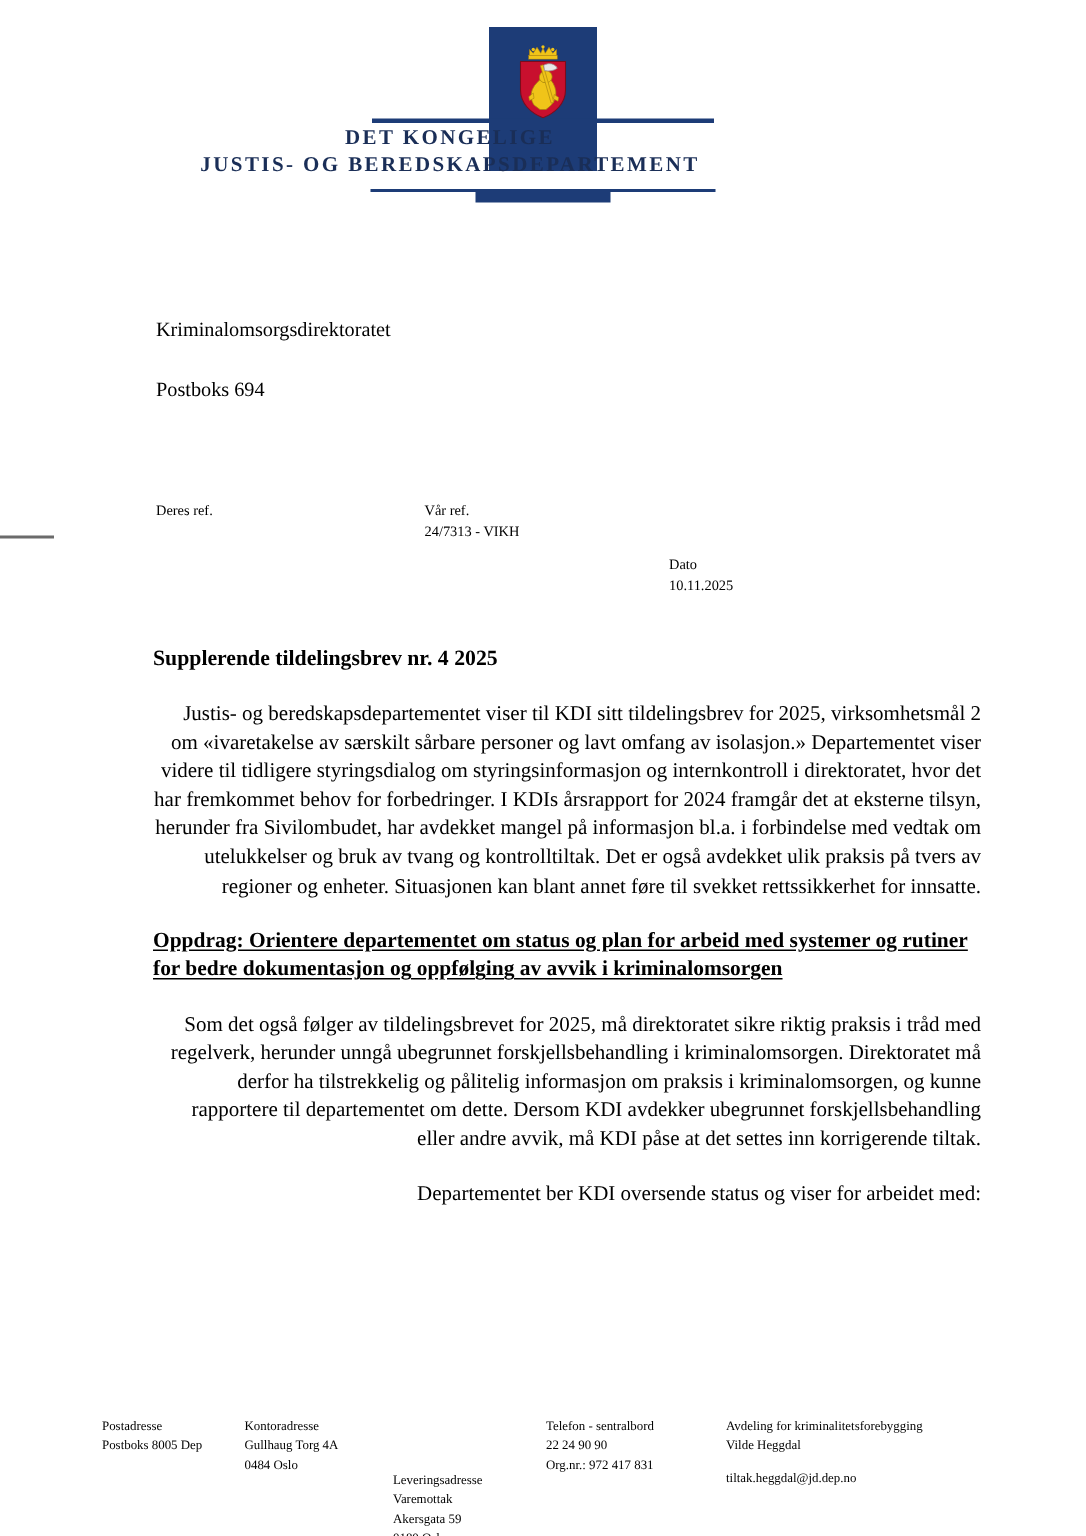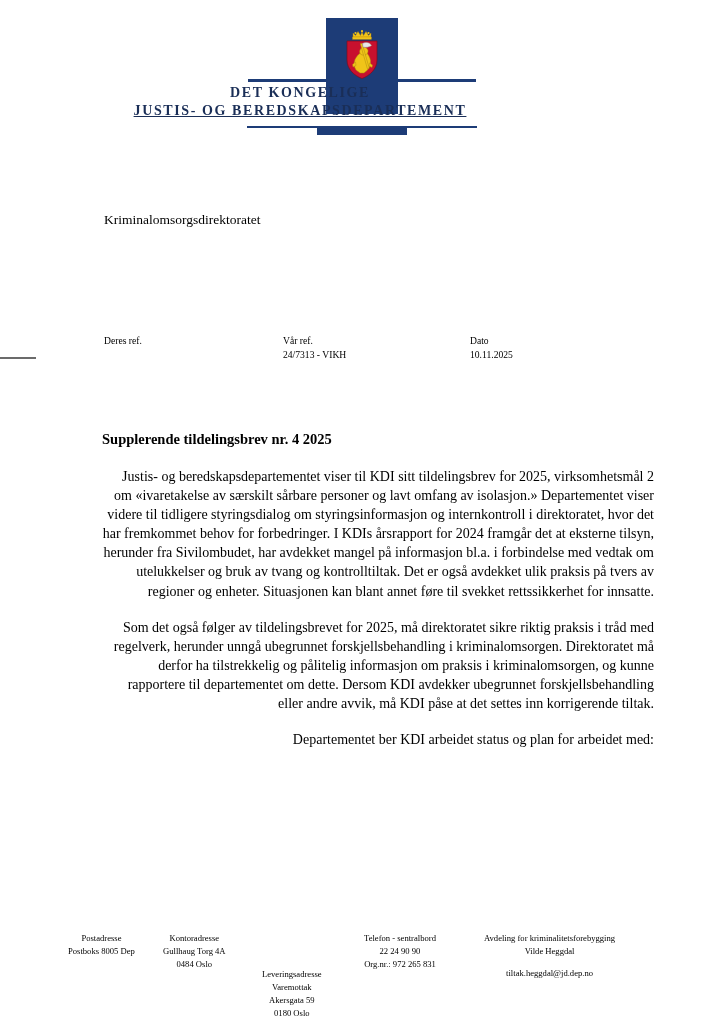--- a/index.html
+++ b/index.html
@@ -74,21 +74,21 @@
     top: 66px;
     width: 600px;
     text-align: center;
     font-family: "Liberation Serif", "DejaVu Serif", serif;
     font-weight: bold;
     color: #1a2e57;
     line-height: 1.28;
     letter-spacing: 1.6px;
   }
   .lh-line1 { font-size: 14px; }
-  .lh-line2 { font-size: 14px; text-decoration: underline; }
+  .lh-line2 { font-size: 14px; }
 
   
   .margin-rule {
     position: absolute;
     left: 0;
     top: 357px;
     width: 36px;
     height: 2px;
     background: #6b6b6b;
   }
@@ -112,21 +112,21 @@
     width: 540px;
     font-size: 9.6px;
     line-height: 1.42;
   }
   .refcol {
     position: absolute;
     top: 0;
   }
   .refcol.c1 { left: 0px; }
   .refcol.c2 { left: 166px; margin-left: 13px; }
-  .refcol.c3 { left: 366px; }
+  .refcol.c3 { left: 342px; margin-top: 36px; }
   .ref-label { display: block; }
   .ref-value { display: block; }
 
   
   .body-area {
     position: absolute;
     left: 102px;
     top: 430px;
     width: 552px;
   }
@@ -155,22 +155,21 @@
   .footer {
     position: absolute;
     left: 68px;
     top: 932px;
     width: 610px;
     font-size: 8.6px;
     line-height: 1.52;
   }
   .fcol {
     position: absolute;
-    top: 0;
-    text-align: center;
+    top: 12px;
   }
   .fcol.f1 { left: 0px; }
   .fcol.f2 { left: 95px; }
   .fcol.f3 { left: 194px; margin-top: 36px; }
   .fcol.f4 { left: 296px; }
   .fcol.f5 { left: 416px; }
   .fcol div { white-space: nowrap; }
   .f-spacer { height: 9px; }
 </style>
 </head>
@@ -210,42 +209,44 @@
   </div>
 
   <div class="bar-bottom-rule"></div>
   <div class="bar-bottom"></div>
 </div>
 
 <div class="margin-rule"></div>
 
 <div class="recipient">
   <div>Kriminalomsorgsdirektoratet</div>
+  <div>Postboks 694</div>
 </div>
 
 <div class="refrow">
   <div class="refcol c1">
     <span class="ref-label">Deres ref.</span>
     <span class="ref-value"></span>
   </div>
   <div class="refcol c2">
     <span class="ref-label">Vår ref.</span>
     <span class="ref-value">24/7313 - VIKH</span>
   </div>
   <div class="refcol c3">
     <span class="ref-label">Dato</span>
     <span class="ref-value">10.11.2025</span>
   </div>
 </div>
 
 <div class="body-area">
   <h1 class="doc-title">Supplerende tildelingsbrev nr. 4 2025</h1>
   <p class="para">Justis- og beredskapsdepartementet viser til KDI sitt tildelingsbrev for 2025, virksomhetsmål 2 om «ivaretakelse av særskilt sårbare personer og lavt omfang av isolasjon.» Departementet viser videre til tidligere styringsdialog om styringsinformasjon og internkontroll i direktoratet, hvor det har fremkommet behov for forbedringer. I KDIs årsrapport for 2024 framgår det at eksterne tilsyn, herunder fra Sivilombudet, har avdekket mangel på informasjon bl.a. i forbindelse med vedtak om utelukkelser og bruk av tvang og kontrolltiltak. Det er også avdekket ulik praksis på tvers av regioner og enheter. Situasjonen kan blant annet føre til svekket rettssikkerhet for innsatte.</p>
+  <p class="section-head">Oppdrag: Orientere departementet om status og plan for arbeid med systemer og rutiner for bedre dokumentasjon og oppfølging av avvik i kriminalomsorgen</p>
   <p class="para">Som det også følger av tildelingsbrevet for 2025, må direktoratet sikre riktig praksis i tråd med regelverk, herunder unngå ubegrunnet forskjellsbehandling i kriminalomsorgen. Direktoratet må derfor ha tilstrekkelig og pålitelig informasjon om praksis i kriminalomsorgen, og kunne rapportere til departementet om dette. Dersom KDI avdekker ubegrunnet forskjellsbehandling eller andre avvik, må KDI påse at det settes inn korrigerende tiltak.</p>
-  <p class="para">Departementet ber KDI arbeidet status og plan for arbeidet med:</p>
+  <p class="para">Departementet ber KDI oversende status og viser for arbeidet med:</p>
 </div>
 
 <div class="footer">
   <div class="fcol f1">
     <div>Postadresse</div>
     <div>Postboks 8005 Dep</div>
   </div>
   <div class="fcol f2">
     <div>Kontoradresse</div>
     <div>Gullhaug Torg 4A</div>
@@ -253,21 +254,21 @@
   </div>
   <div class="fcol f3">
     <div>Leveringsadresse</div>
     <div>Varemottak</div>
     <div>Akersgata 59</div>
     <div>0180 Oslo</div>
   </div>
   <div class="fcol f4">
     <div>Telefon - sentralbord</div>
     <div>22 24 90 90</div>
-    <div>Org.nr.: 972 265 831</div>
+    <div>Org.nr.: 972 417 831</div>
   </div>
   <div class="fcol f5">
     <div>Avdeling for kriminalitetsforebygging</div>
     <div>Vilde Heggdal</div>
     <div class="f-spacer"></div>
     <div>tiltak.heggdal@jd.dep.no</div>
   </div>
 </div>
 
 </body></html>

